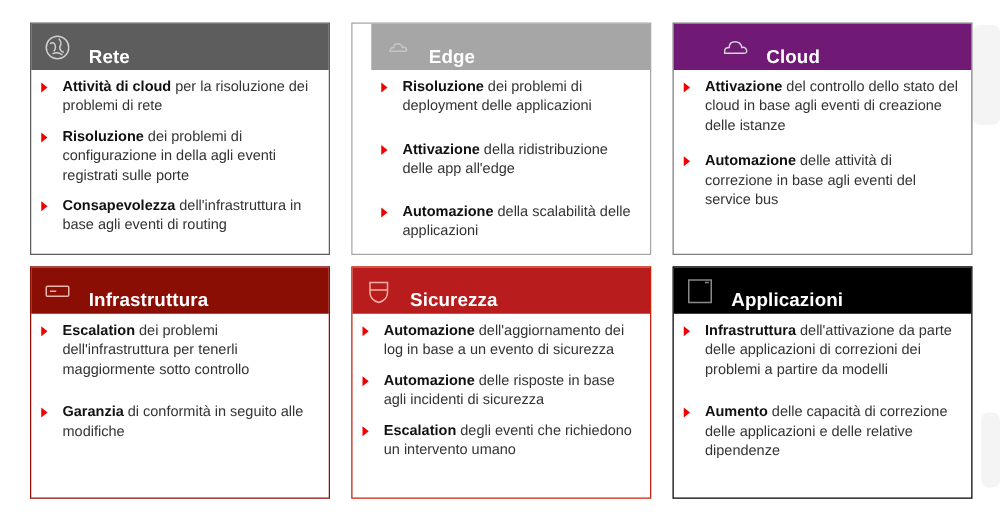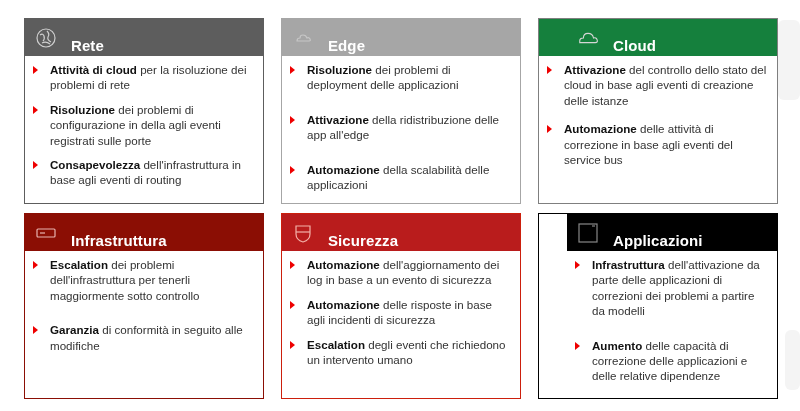--- a/index.html
+++ b/index.html
@@ -58,38 +58,38 @@
       </span>
       <span class="card-title">Rete</span>
     </div>
     <ul class="items">
       <li class="item" style="margin-bottom:9px;"><span class="bullet"></span><b>Attività di cloud</b><span> per la risoluzione dei problemi di rete</span></li>
       <li class="item" style="margin-bottom:9px;"><span class="bullet"></span><b>Risoluzione</b><span> dei problemi di configurazione in della agli eventi registrati sulle porte</span></li>
       <li class="item"><span class="bullet"></span><b>Consapevolezza</b><span> dell'infrastruttura in base agli eventi di routing</span></li>
     </ul>
   </div>
 
-  <div class="card" style="left:281px;top:18px;border-color:#a6a6a6;">
+  <div class="card" style="left:281px;top:18px;border-color:#a6a6a6;padding-left:15px;">
     <div class="card-header" style="background:#a6a6a6;">
       <span class="icon">
         <svg width="22" height="22" viewBox="0 0 22 22" fill="none" stroke="#c6c6c6" stroke-width="1.2">
           <path d="M5 14 H17 Q19 14 18 12 Q17 10 15 11 Q14 8 11 8 Q8 8 8 11 Q5 11 5 14 Z"></path>
         </svg>
       </span>
       <span class="card-title">Edge</span>
     </div>
     <ul class="items">
       <li class="item" style="margin-bottom:19px;"><span class="bullet"></span><b>Risoluzione</b><span> dei problemi di deployment delle applicazioni</span></li>
       <li class="item" style="margin-bottom:19px;"><span class="bullet"></span><b>Attivazione</b><span> della ridistribuzione delle app all'edge</span></li>
       <li class="item"><span class="bullet"></span><b>Automazione</b><span> della scalabilità delle applicazioni</span></li>
     </ul>
   </div>
 
   <div class="card" style="left:538px;top:18px;border-color:#7f7f7f;">
-    <div class="card-header" style="background:#15803d;padding-left:38px;">
+    <div class="card-header" style="background:#701a75;padding-left:38px;">
       <span class="icon">
         <svg width="24" height="22" viewBox="0 0 24 22" fill="none" stroke="#d6d6d6" stroke-width="1.2">
           <path d="M3 16 H20 Q23 16 22 13 Q21 10 18 11 Q17 6 12 6 Q7 6 7 11 Q3 11 3 14 Z"></path>
         </svg>
       </span>
       <span class="card-title">Cloud</span>
     </div>
     <ul class="items">
       <li class="item" style="margin-bottom:13px;"><span class="bullet"></span><b>Attivazione</b><span> del controllo dello stato del cloud in base agli eventi di creazione delle istanze</span></li>
       <li class="item"><span class="bullet"></span><b>Automazione</b><span> delle attività di correzione in base agli eventi del service bus</span></li>
@@ -122,21 +122,21 @@
       </span>
       <span class="card-title">Sicurezza</span>
     </div>
     <ul class="items">
       <li class="item" style="margin-bottom:9px;"><span class="bullet"></span><b>Automazione</b><span> dell'aggiornamento dei log in base a un evento di sicurezza</span></li>
       <li class="item" style="margin-bottom:9px;"><span class="bullet"></span><b>Automazione</b><span> delle risposte in base agli incidenti di sicurezza</span></li>
       <li class="item"><span class="bullet"></span><b>Escalation</b><span> degli eventi che richiedono un intervento umano</span></li>
     </ul>
   </div>
 
-  <div class="card" style="left:538px;top:213px;border-color:#000000;padding-left:28px;">
+  <div class="card" style="left:538px;top:213px;border-color:#000000;">
     <div class="card-header" style="background:#000000;">
       <span class="icon">
         <svg width="22" height="22" viewBox="0 0 22 22" fill="none" stroke="#888" stroke-width="1.2">
           <rect x="2" y="2" width="18" height="18"></rect>
           <line x1="15" y1="4" x2="18" y2="4"></line>
         </svg>
       </span>
       <span class="card-title">Applicazioni</span>
     </div>
     <ul class="items">

